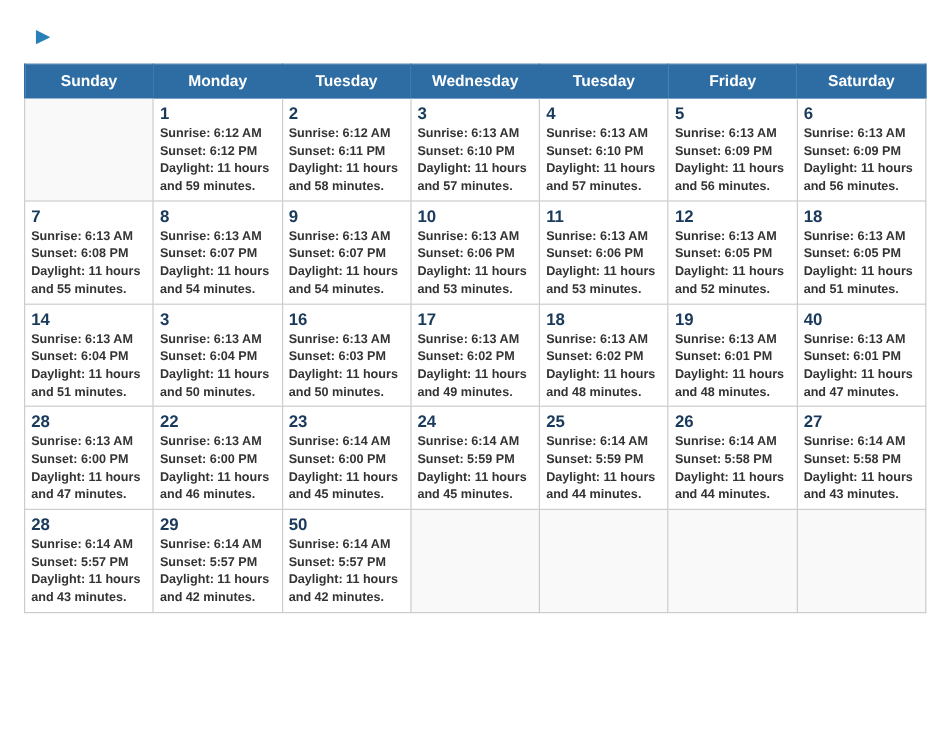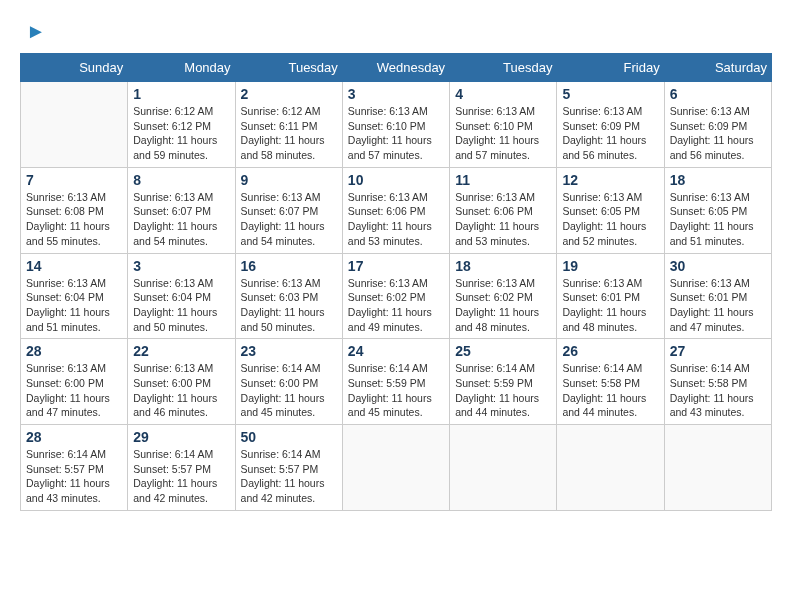--- a/index.html
+++ b/index.html
@@ -35,23 +35,23 @@
     }
     .calendar {
       width: 100%;
       border-collapse: collapse;
       font-size: 11px;
     }
     .calendar th {
       background-color: #2e6da4;
       color: #fff;
       padding: 6px 4px;
-      text-align: right;
+      text-align: center;
       font-size: 13px;
-      font-weight: normal;
+      font-weight: bold;
       border: 1px solid #2e6da4;
     }
     .calendar td {
       border: 1px solid #ccc;
       vertical-align: top;
       padding: 4px 5px;
       min-height: 80px;
       width: calc(100% / 7);
     }
     .calendar td.empty {
@@ -61,20 +61,21 @@
       font-size: 14px;
       font-weight: bold;
       color: #1a3a5c;
       display: block;
       margin-bottom: 2px;
     }
     .day-info {
       font-size: 10.5px;
       color: #333;
       line-height: 1.4;
+      font-weight: bold;
     }
   </style>
 </head>
 <body>
 
 <div class="header-area">
   <div class="logo">
     <div style="display:flex; align-items:center; gap:2px;">
       <span style="font-size:22px; font-weight:bold; color:#1a3a5c;"></span>
       <span style="font-size:22px; font-weight:bold; color:#2980b9;"></span>
@@ -233,21 +234,21 @@
 and 48 minutes.</div>
         </td>
         <td>
           <span class="day-number">19</span>
           <div class="day-info" style="white-space: pre-line;">Sunrise: 6:13 AM
 Sunset: 6:01 PM
 Daylight: 11 hours
 and 48 minutes.</div>
         </td>
         <td>
-          <span class="day-number">30</span>
+          <span class="day-number">40</span>
           <div class="day-info" style="white-space: pre-line;">Sunrise: 6:13 AM
 Sunset: 6:01 PM
 Daylight: 11 hours
 and 47 minutes.</div>
         </td>
       </tr>
       <tr>
         <td>
           <span class="day-number">28</span>
           <div class="day-info" style="white-space: pre-line;">Sunrise: 6:13 AM

